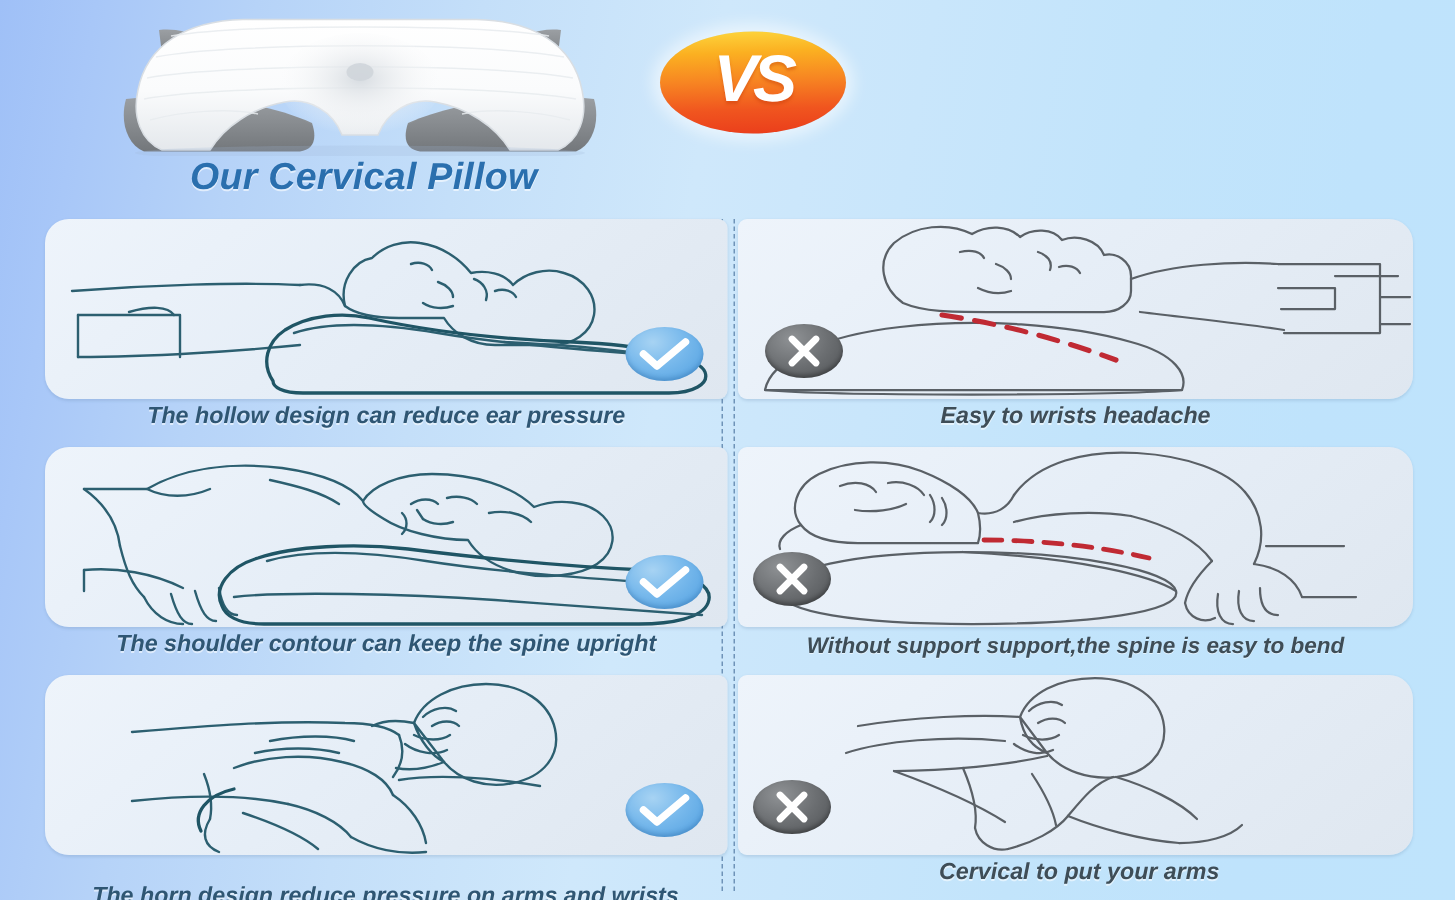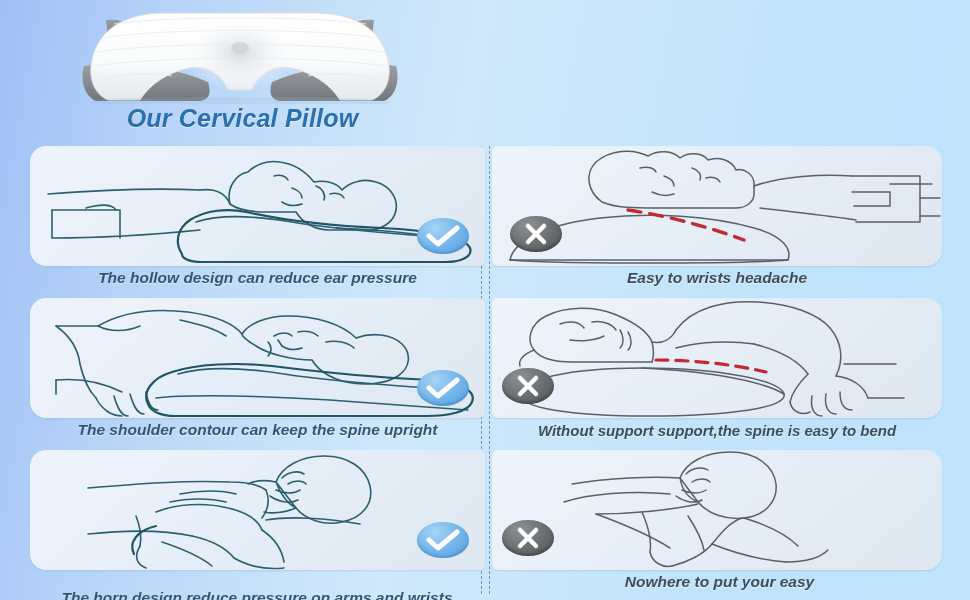--- a/index.html
+++ b/index.html
@@ -178,20 +178,23 @@
           <ellipse cx="178" cy="52" rx="54" ry="34" fill="url(#dimple)"></ellipse>
           <ellipse cx="178" cy="44" rx="9" ry="6" fill="#cfd5da" opacity=".9"></ellipse>
 
           <ellipse cx="178" cy="98" rx="150" ry="5" fill="#9fb6d8" opacity=".22"></ellipse>
         </svg>
       </div>
       <div class="hero-title ours">Our Cervical Pillow</div>
     </div>
 
 
+    <div class="vs-badge">
+      <span class="vs-text">VS</span>
+    </div>
   </div>
 
   <div class="divider d1"></div>
   <div class="divider d2"></div>
 
   <div class="grid">
 
     <div class="row r1">
 
       <div class="panel left">
@@ -453,17 +456,17 @@
           </svg>
         </div>
         <div class="mark cross">
           <svg width="26" height="26" viewBox="0 0 26 26">
             <path d="M5 5 L21 21 M21 5 L5 21" fill="none" stroke="#ffffff" stroke-width="4.5" stroke-linecap="round"></path>
           </svg>
         </div>
       </div>
 
       <div class="caption left">The horn design reduce pressure on arms and wrists</div>
-      <div class="caption right">Nowhere to put your easy</div>
+      <div class="caption right">Cervical to put your arms</div>
     </div>
 
   </div>
 </div>
 
 </body></html>

